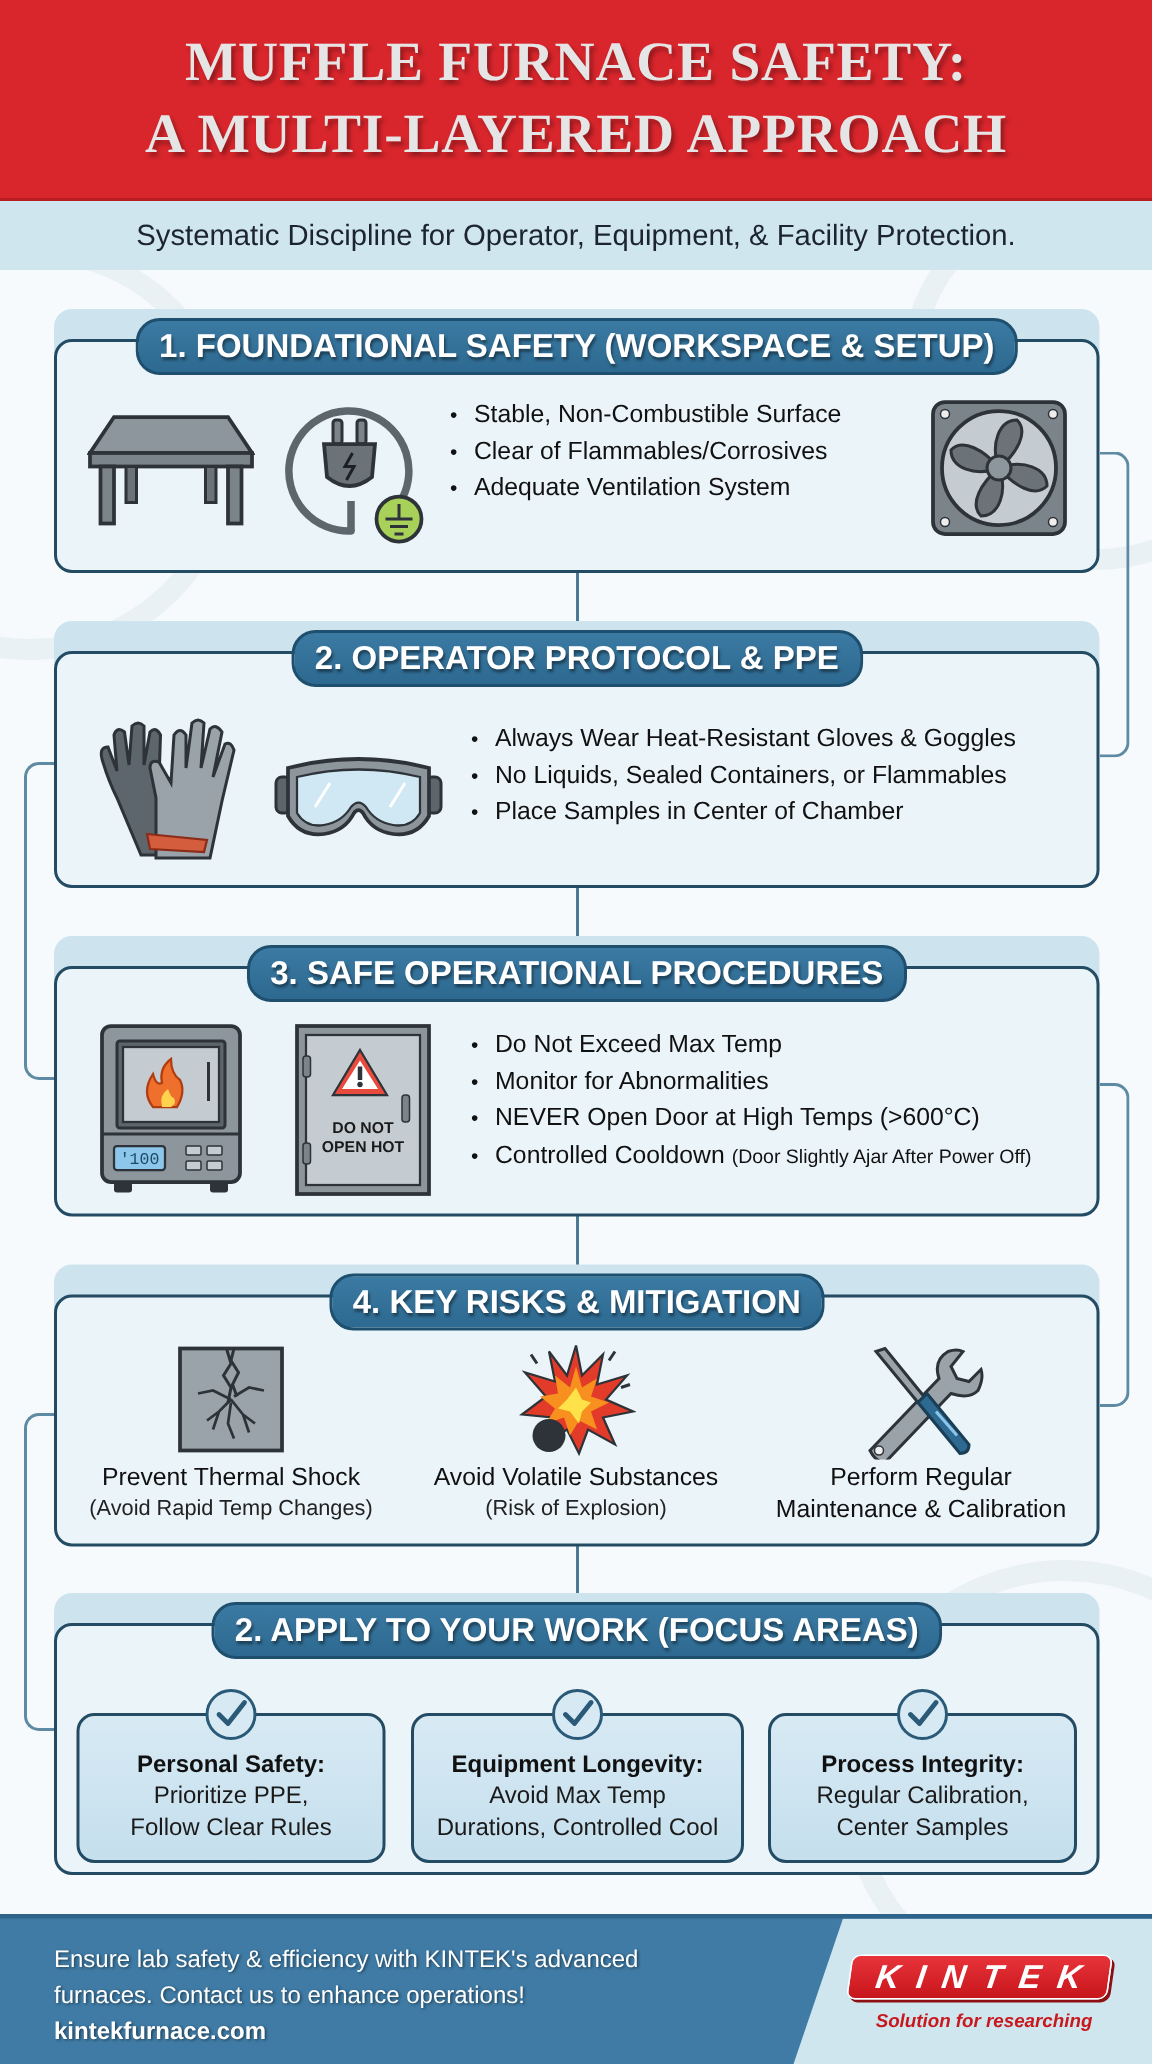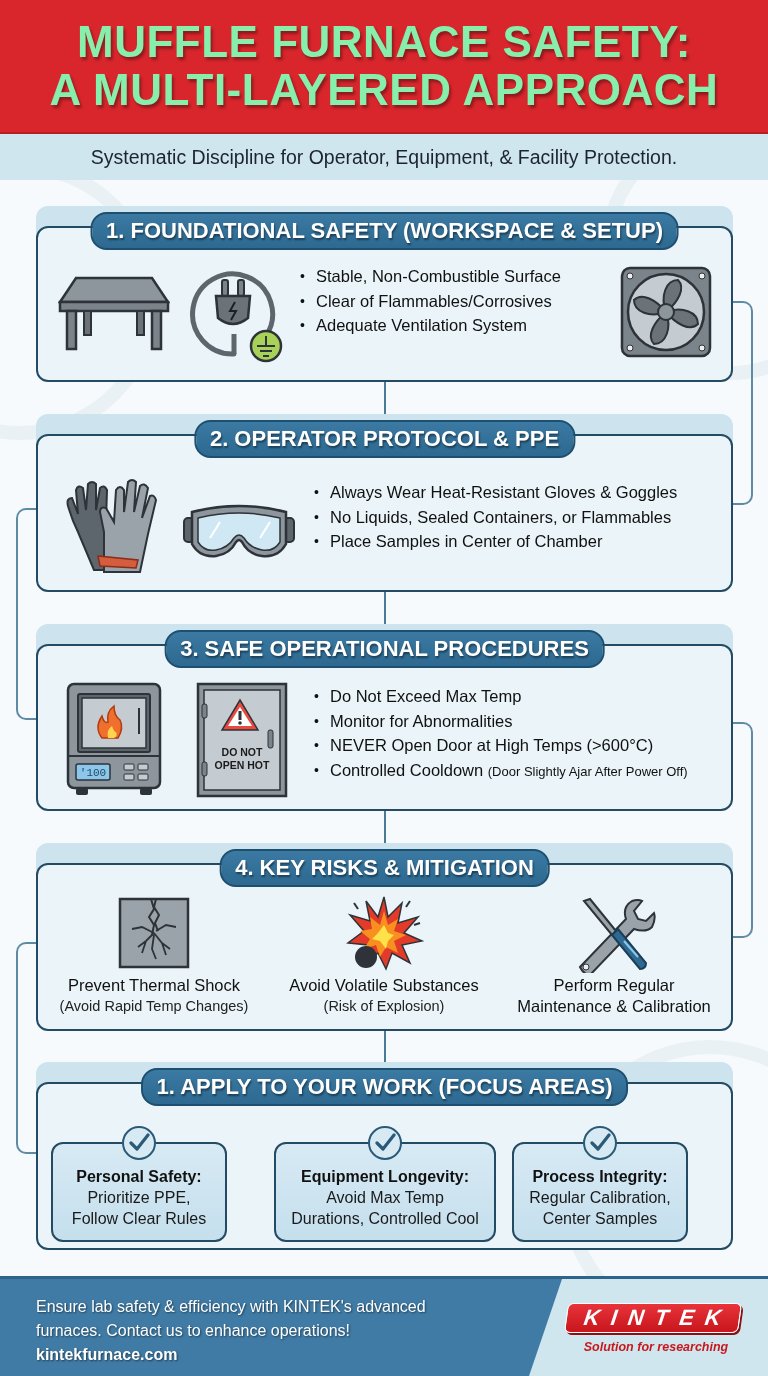--- a/index.html
+++ b/index.html
@@ -16,24 +16,24 @@
     pointer-events: none;
   }
   
   .header {
     position: absolute; left: 0; top: 0; width: 768px; height: 134px;
     background: #d9262c;
     display: flex; flex-direction: column; align-items: center; justify-content: center;
     border-bottom: 2px solid #b81d22;
   }
   .header .title-line {
-    color: #86efac; font-weight: 700; font-size: 44px; letter-spacing: 0.5px;
+    color: #e5e5e5; font-weight: 700; font-size: 37px; letter-spacing: 0.5px;
     line-height: 48px;
     text-shadow: 2px 3px 3px rgba(0,0,0,0.35);
-    font-family: Liberation Sans, sans-serif;
+    font-family: Liberation Serif, serif;
   }
   .subtitle-bar {
     position: absolute; left: 0; top: 134px; width: 768px; height: 46px;
     background: #cfe6ef;
     display: flex; align-items: center; justify-content: center;
   }
   .subtitle-bar span { font-size: 19.5px; color: #1c2430; }
 
   
   .section {
@@ -87,21 +87,21 @@
     border-radius: 10px 0 0 10px;
   }
 
   
   .risk { position: absolute; text-align: center; width: 220px; }
   .risk .t1 { font-size: 16.5px; color: #111; line-height: 21px; }
   .risk .t2 { font-size: 14.5px; color: #222; line-height: 21px; }
 
   
   .card {
-    position: absolute; top: 80px; width: 176px; height: 100px;
+    position: absolute; top: 80px; width: 206px; height: 100px;
     background: linear-gradient(#d7eaf4, #c5dfed);
     border: 2px solid #234b63; border-radius: 12px;
     display: flex; flex-direction: column; align-items: center; justify-content: center;
     text-align: center; padding-top: 10px;
   }
   .card .ct { font-weight: 700; font-size: 16px; color: #111; line-height: 21px; }
   .card .cb { font-size: 16px; color: #1a1a1a; line-height: 21px; }
   .check {
     position: absolute; width: 34px; height: 34px; border-radius: 50%;
     background: #d7eaf4; border: 2px solid #2a5a78;
@@ -331,21 +331,21 @@
   </svg>
   <div class="risk" style="left:468px;top:132px;">
     <div class="t1">Perform Regular</div>
     <div class="t1">Maintenance &amp; Calibration</div>
   </div>
 </div>
 
 <div class="section" style="top:1062px;height:188px;">
   <div class="tab-bg"></div>
   <div class="panel"></div>
-  <div class="badge">1. APPLY TO YOUR WORK (FOCUS AREAS)</div>
+  <div class="badge">2. APPLY TO YOUR WORK (FOCUS AREAS)</div>
 
   <div class="card" style="left:15px;">
     <div class="check">
       <svg width="22" height="20" viewBox="0 0 22 20">
           <path d="M3,10 L9,16 L20,2" fill="none" stroke="#2a5a78" stroke-width="3.2" stroke-linecap="round" stroke-linejoin="round"></path>
         </svg>
     </div>
     <div class="ct">Personal Safety:</div>
     <div class="cb">Prioritize PPE,</div>
     <div class="cb">Follow Clear Rules</div>

